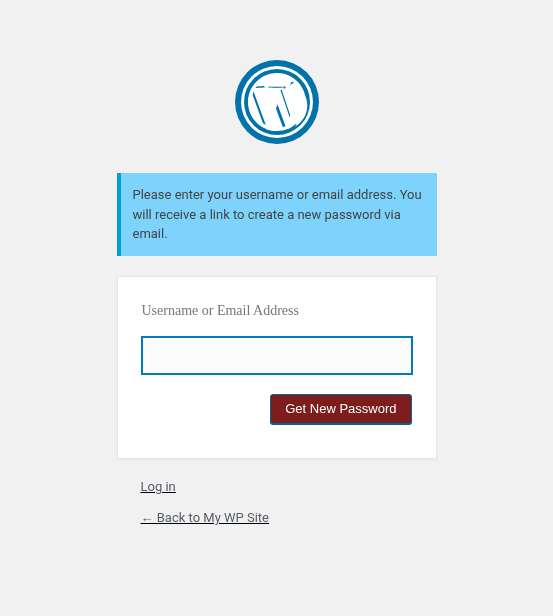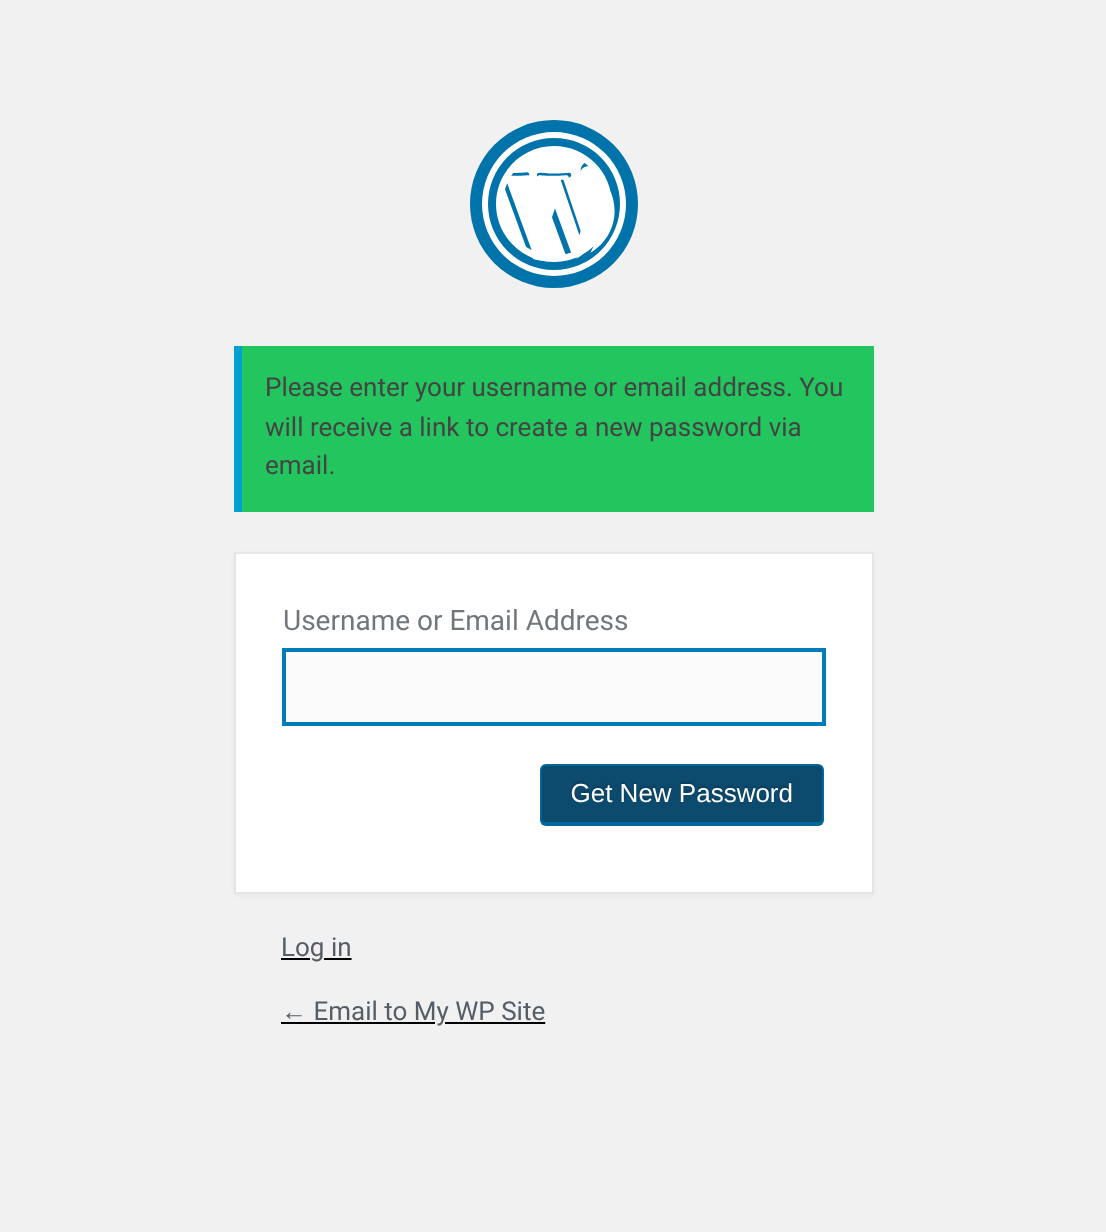--- a/index.html
+++ b/index.html
@@ -21,58 +21,59 @@
     .logo {
       display: flex;
       justify-content: center;
       margin-bottom: 25px;
     }
     .logo svg {
       width: 84px;
       height: 84px;
     }
     .message {
-      background: #22c55e;
+      background: #7dd3fc;
       border-left: 4px solid #00a0d2;
       padding: 12px;
       margin-bottom: 20px;
       font-size: 13px;
       line-height: 1.5;
       color: #444;
     }
     .login-form {
       background: #ffffff;
       padding: 26px 24px 34px;
       border: 1px solid #e5e5e5;
       box-shadow: 0 1px 3px rgba(0,0,0,0.04);
       margin-bottom: 20px;
     }
     .login-form label {
       display: block;
       font-size: 14px;
       color: #72777c;
-      margin-bottom: 6px;
+      margin-bottom: 18px;
+      font-family: Liberation Serif, serif;
     }
     .login-form input[type="text"] {
       width: 100%;
       padding: 6px 8px;
       font-size: 18px;
       line-height: 1.33;
       border: 1px solid #7e8993;
       background: #fbfbfb;
       outline: none;
       box-shadow: 0 0 0 1px #007cba;
       border-color: #007cba;
       margin-bottom: 20px;
     }
     .submit-row {
       text-align: right;
     }
     .btn-primary {
-      background: #0c4a6e;
+      background: #7f1d1d;
       color: #ffffff;
       border: 1px solid #006799;
       padding: 6px 14px 7px;
       font-size: 13px;
       font-weight: 400;
       border-radius: 3px;
       cursor: pointer;
       text-shadow: 0 -1px 1px rgba(0,0,0,0.2);
       box-shadow: 0 1px 0 #006799;
     }
@@ -115,15 +116,15 @@
   <form class="login-form">
     <label>Username or Email Address</label>
     <input type="text" autofocus="" value="" style="">
     <div class="submit-row">
       <button type="submit" class="btn-primary">Get New Password</button>
     </div>
   </form>
 
   <div class="nav-links">
     <a class="nav-link">Log in</a>
-    <a class="nav-link">← Email to My WP Site</a>
+    <a class="nav-link">← Back to My WP Site</a>
   </div>
 </div>
 
 </body></html>

